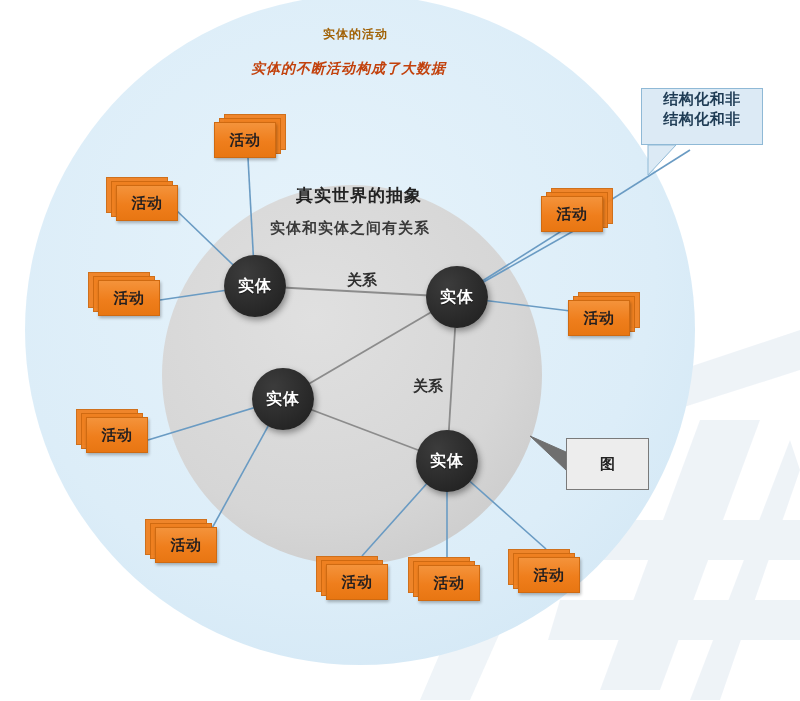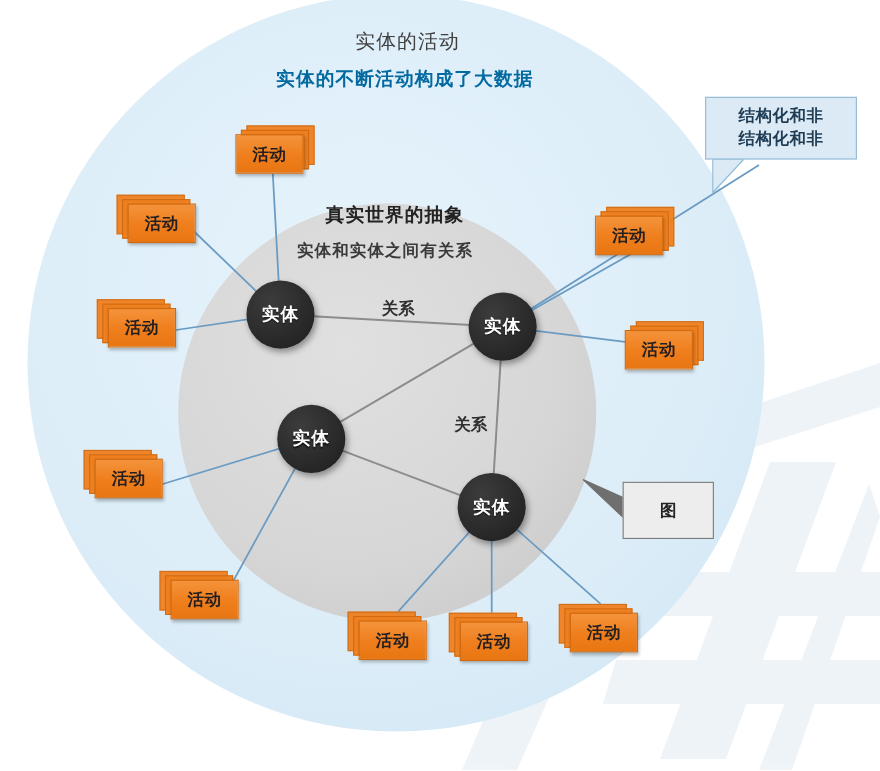--- a/index.html
+++ b/index.html
@@ -40,30 +40,30 @@
   .node{
     position:absolute;width:62px;height:62px;border-radius:50%;
     background:radial-gradient(circle at 35% 30%,#3c3c3c 0%,#2b2b2b 55%,#1d1d1d 100%);
     box-shadow:2px 3px 6px rgba(0,0,0,.38);
     display:flex;align-items:center;justify-content:center;
     color:#fff;font-size:16px;font-weight:700;letter-spacing:1px;
     text-shadow:0 1px 1px rgba(0,0,0,.6);
   }
 
   .txt{position:absolute;white-space:nowrap;}
-  .title-main{font-size:18px;font-weight:400;color:#404040;letter-spacing:1px;}
-  .title-sub{font-size:17px;font-weight:700;color:#0369a1;letter-spacing:1px;}
+  .title-main{font-size:12px;font-weight:700;color:#a16207;letter-spacing:1px;}
+  .title-sub{font-size:14px;font-weight:700;color:#c2410c;letter-spacing:1px;font-style:italic;}
   .inner-main{font-size:17px;font-weight:700;color:#232323;letter-spacing:1px;}
   .inner-sub{font-size:15px;font-weight:700;color:#3a3a3a;letter-spacing:1px;}
   .edge-label{font-size:15px;font-weight:700;color:#2f2f2f;}
 
   .callout-blue{
-    position:absolute;left:641px;top:88px;width:138px;height:57px;
+    position:absolute;left:641px;top:88px;width:122px;height:57px;
     background:#DCEAF5;border:1px solid #8FB9D6;
-    display:flex;flex-direction:column;align-items:center;justify-content:center;
+    display:flex;flex-direction:column;align-items:center;justify-content:flex-start;
     color:#1f3c55;font-size:15px;font-weight:700;line-height:1.35;letter-spacing:.5px;
     box-sizing:border-box;
   }
   .callout-grey{
     position:absolute;left:566px;top:438px;width:83px;height:52px;
     background:#EDEDED;border:1px solid #7a7a7a;
     display:flex;align-items:center;justify-content:center;
     color:#222;font-size:15px;font-weight:700;
     box-sizing:border-box;
   }

